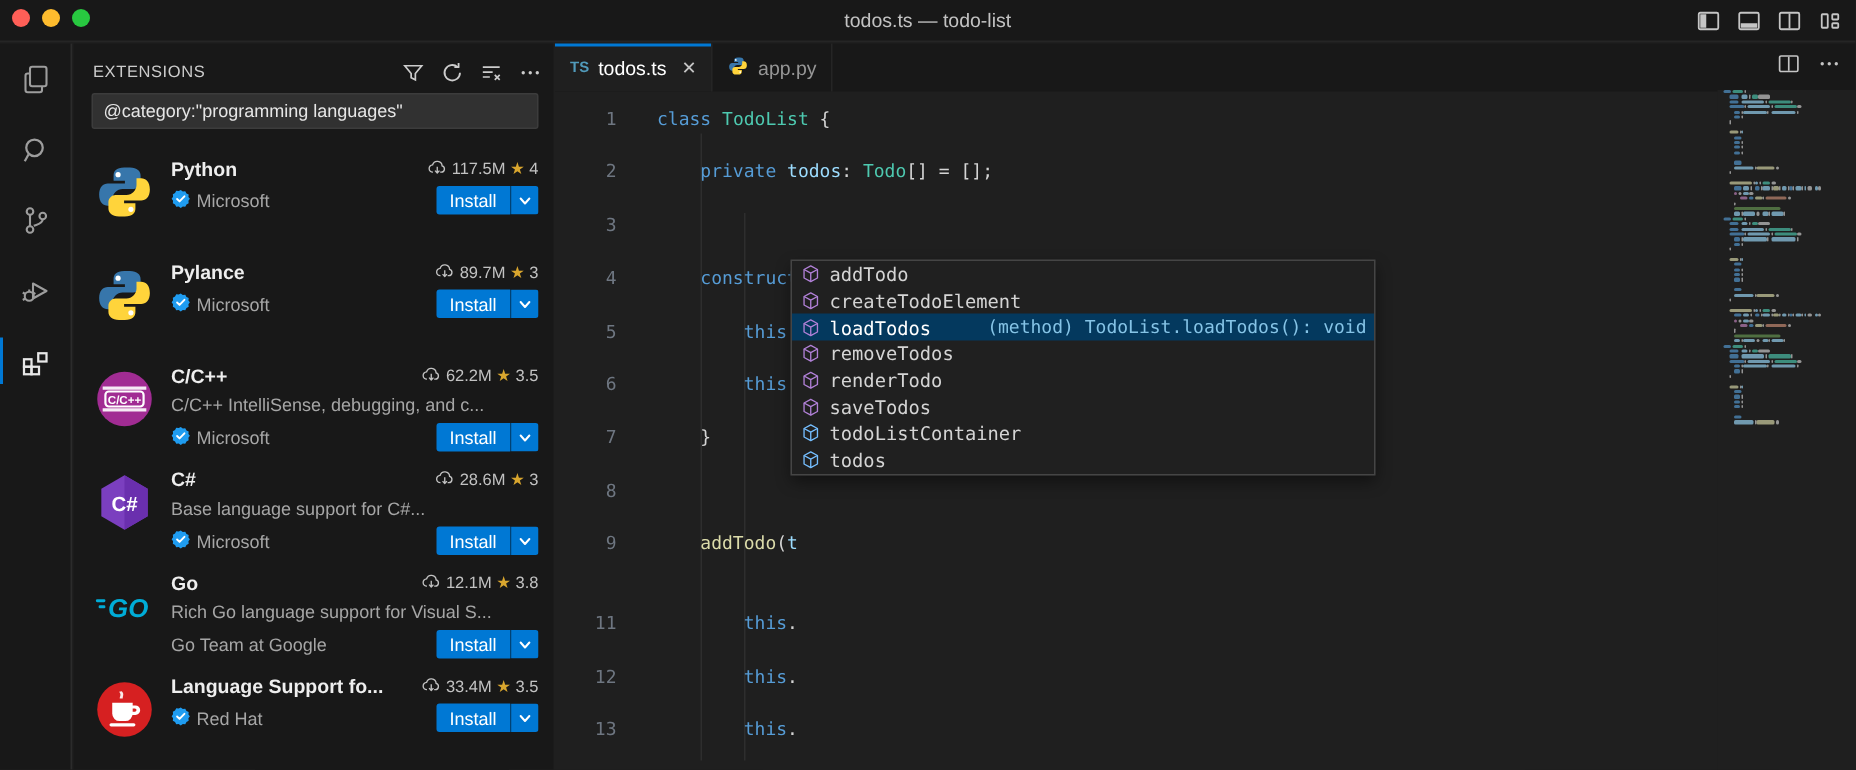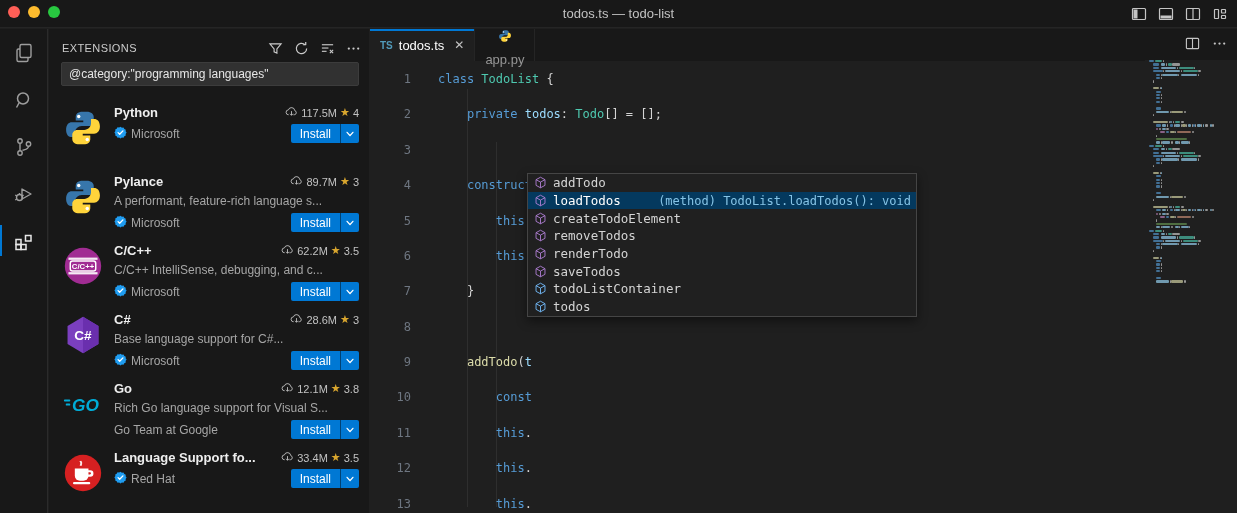--- a/index.html
+++ b/index.html
@@ -51,21 +51,21 @@
   .install-chev { background:#0078d4; border:none; border-left:1px solid rgba(0,0,0,.45);
     width:19px; height:19px; border-radius:0 2px 2px 0; display:flex; align-items:center; justify-content:center; cursor:pointer; }
 
   
   .editor { position:absolute; left:370px; top:29px; right:0; bottom:0; background:#1f1f1f; }
   .tabbar { position:absolute; left:0; top:0; right:0; height:32px; background:#181818; display:flex; }
   .tab { position:relative; height:32px; display:flex; align-items:center; gap:6px; padding:0 10px;
     font-size:13px; border-right:1px solid #252525; cursor:pointer; }
   .tab.active { background:#1f1f1f; color:#ffffff; }
   .tab.active::before { content:""; position:absolute; left:0; right:0; top:0; height:2px; background:#0078d4; }
-  .tab.inactive { color:#969696;flex-direction:column; }
+  .tab.inactive { color:#969696; }
   .tab-ts { color:#519aba; font-size:10px; font-weight:bold; }
   .tab-close { font-size:12px; color:#c5c5c5; margin-left:4px; }
   .tabbar-actions { position:absolute; right:10px; top:0; height:32px; display:flex; align-items:center; gap:12px; }
 
   
   .code { position:absolute; left:0; top:42px; right:92px; bottom:0;
     font-family:"DejaVu Sans Mono", monospace; font-size:12px; }
   .cl { position:relative; height:17.7px; line-height:17.7px; white-space:pre; }
   .ln { position:absolute; left:0; width:41px; text-align:right; color:#6e7681; }
   .lt { position:absolute; left:68px; top:0; }
@@ -255,21 +255,20 @@
             <span class="ext-meta">
               <span><svg width="13" height="11" viewBox="0 0 16 13" fill="none" stroke="#c2c2c2" stroke-width="1.1">
                   <path d="M4.5 10.5a3 3 0 0 1-.3-6 4 4 0 0 1 7.8.9 2.6 2.6 0 0 1-.6 5.1h-1"></path>
                   <path d="M8 6v5M6.2 9.3L8 11.2l1.8-1.9" stroke-linejoin="round"></path>
                 </svg></span>
               <span>89.7M</span>
               <span class="ext-star">★</span>
               <span>3</span>
             </span>
           </div>
-          <div class="ext-desc">A performant, feature-rich language s...</div>
           <div class="ext-line3">
             <span class="ext-pub">
               <span><svg width="13" height="13" viewBox="0 0 16 16">
                   <path fill="#1f9cf0" d="M8 .8l1.7 1.2 2 -.2 1 1.8 1.8 1-.2 2L15.5 8l-1.2 1.7.2 2-1.8 1-1 1.8-2-.2L8 15.5l-1.7-1.2-2 .2-1-1.8-1.8-1 .2-2L.5 8l1.2-1.7-.2-2 1.8-1 1-1.8 2 .2z"></path>
                   <path d="M5 8.2l2 2 4-4.2" stroke="#fff" stroke-width="1.6" fill="none" stroke-linecap="round" stroke-linejoin="round"></path>
                 </svg></span>
               <span>Microsoft</span>
             </span>
             <span class="install-group">
               <button class="install-btn">Install</button>
@@ -490,54 +489,53 @@
     <div class="guide" style="left:126px; top:71px; bottom:6px;"></div>
   <div class="cl" style="top: 0px;"><span class="ln">1</span><span class="lt" style="padding-left:0px"><span style="color:#569cd6">class </span><span style="color:#4ec9b0">TodoList</span><span style="color:#d4d4d4"> {</span></span></div>
       <div class="cl" style="top: 17.7px;"><span class="ln">2</span><span class="lt" style="padding-left:28.92px"><span style="color:#569cd6">private </span><span style="color:#9cdcfe">todos</span><span style="color:#d4d4d4">: </span><span style="color:#4ec9b0">Todo</span><span style="color:#d4d4d4">[] = [];</span></span></div>
       <div class="cl" style="top: 35.4px;"><span class="ln">3</span></div>
       <div class="cl" style="top: 53.1px;"><span class="ln">4</span><span class="lt" style="padding-left:28.92px"><span style="color:#569cd6">constructor</span><span style="color:#d4d4d4">(</span><span style="color:#9cdcfe">todoListContainer</span><span style="color:#d4d4d4">: </span><span style="color:#4ec9b0">HTMLUListElement</span><span style="color:#d4d4d4">) {</span></span></div>
       <div class="cl" style="top: 70.8px;"><span class="ln">5</span><span class="lt" style="padding-left:57.84px"><span style="color:#569cd6">this</span><span style="color:#d4d4d4">.</span><span style="color:#9cdcfe">todoListContainer</span><span style="color:#d4d4d4"> = </span><span style="color:#9cdcfe">todoListContainer</span><span style="color:#d4d4d4">;</span></span></div>
       <div class="cl" style="top: 88.5px;"><span class="ln">6</span><span class="lt" style="padding-left:57.84px"><span style="color:#569cd6">this</span><span style="color:#d4d4d4">.</span></span><div class="cursor" style="left: 161.99px; top: 1.5px;"></div></div>
       <div class="cl" style="top: 106.2px;"><span class="ln">7</span><span class="lt" style="padding-left:28.92px"><span style="color:#d4d4d4">}</span></span></div>
       <div class="cl" style="top: 123.9px;"><span class="ln">8</span><span class="lt" style="padding-left:0px"></span></div>
       <div class="cl" style="top: 141.6px;"><span class="ln">9</span><span class="lt" style="padding-left:28.92px"><span style="color:#dcdcaa">addTodo</span><span style="color:#d4d4d4">(</span><span style="color:#9cdcfe">t</span></span></div>
-      <div class="cl" style="top: 159.3px;"><span class="ln">10</span><span class="lt" style="padding-left:57.84px"><span style="color:#569cd6">const</span></span></div>
       <div class="cl" style="top: 177px;"><span class="ln">11</span><span class="lt" style="padding-left:57.84px"><span style="color:#569cd6">this</span><span style="color:#d4d4d4">.</span></span></div>
       <div class="cl" style="top: 194.7px;"><span class="ln">12</span><span class="lt" style="padding-left:57.84px"><span style="color:#569cd6">this</span><span style="color:#d4d4d4">.</span></span></div>
       <div class="cl" style="top: 212.4px;"><span class="ln">13</span><span class="lt" style="padding-left:57.84px"><span style="color:#569cd6">this</span><span style="color:#d4d4d4">.</span></span></div>
     </div>
 
   <div class="suggest" id="suggest" style="left:157px; top:144px; width:390px;">
       <div class="sg-row">
         <span class="sg-icon">
           <svg width="13" height="13" viewBox="0 0 16 16" fill="none" stroke="#b180d7" stroke-width="1.1" stroke-linejoin="round">
             <path d="M8 1.5l5.5 3v7l-5.5 3-5.5-3v-7z"></path>
             <path d="M2.5 4.5L8 7.5l5.5-3M8 7.5v7"></path>
           </svg>
         </span>
         <span class="sg-label">addTodo</span>
       </div>
+      <div class="sg-row">
+        <span class="sg-icon">
+          <svg width="13" height="13" viewBox="0 0 16 16" fill="none" stroke="#b180d7" stroke-width="1.1" stroke-linejoin="round">
+            <path d="M8 1.5l5.5 3v7l-5.5 3-5.5-3v-7z"></path>
+            <path d="M2.5 4.5L8 7.5l5.5-3M8 7.5v7"></path>
+          </svg>
+        </span>
+        <span class="sg-label">createTodoElement</span>
+      </div>
       <div class="sg-row selected">
         <span class="sg-icon">
           <svg width="13" height="13" viewBox="0 0 16 16" fill="none" stroke="#b180d7" stroke-width="1.1" stroke-linejoin="round">
             <path d="M8 1.5l5.5 3v7l-5.5 3-5.5-3v-7z"></path>
             <path d="M2.5 4.5L8 7.5l5.5-3M8 7.5v7"></path>
           </svg>
         </span>
         <span class="sg-label">loadTodos</span>
         <span class="sg-detail">(method) TodoList.loadTodos(): void</span>
-      </div>
-      <div class="sg-row">
-        <span class="sg-icon">
-          <svg width="13" height="13" viewBox="0 0 16 16" fill="none" stroke="#b180d7" stroke-width="1.1" stroke-linejoin="round">
-            <path d="M8 1.5l5.5 3v7l-5.5 3-5.5-3v-7z"></path>
-            <path d="M2.5 4.5L8 7.5l5.5-3M8 7.5v7"></path>
-          </svg>
-        </span>
-        <span class="sg-label">createTodoElement</span>
       </div>
       <div class="sg-row">
         <span class="sg-icon">
           <svg width="13" height="13" viewBox="0 0 16 16" fill="none" stroke="#b180d7" stroke-width="1.1" stroke-linejoin="round">
             <path d="M8 1.5l5.5 3v7l-5.5 3-5.5-3v-7z"></path>
             <path d="M2.5 4.5L8 7.5l5.5-3M8 7.5v7"></path>
           </svg>
         </span>
         <span class="sg-label">removeTodos</span>
       </div>

